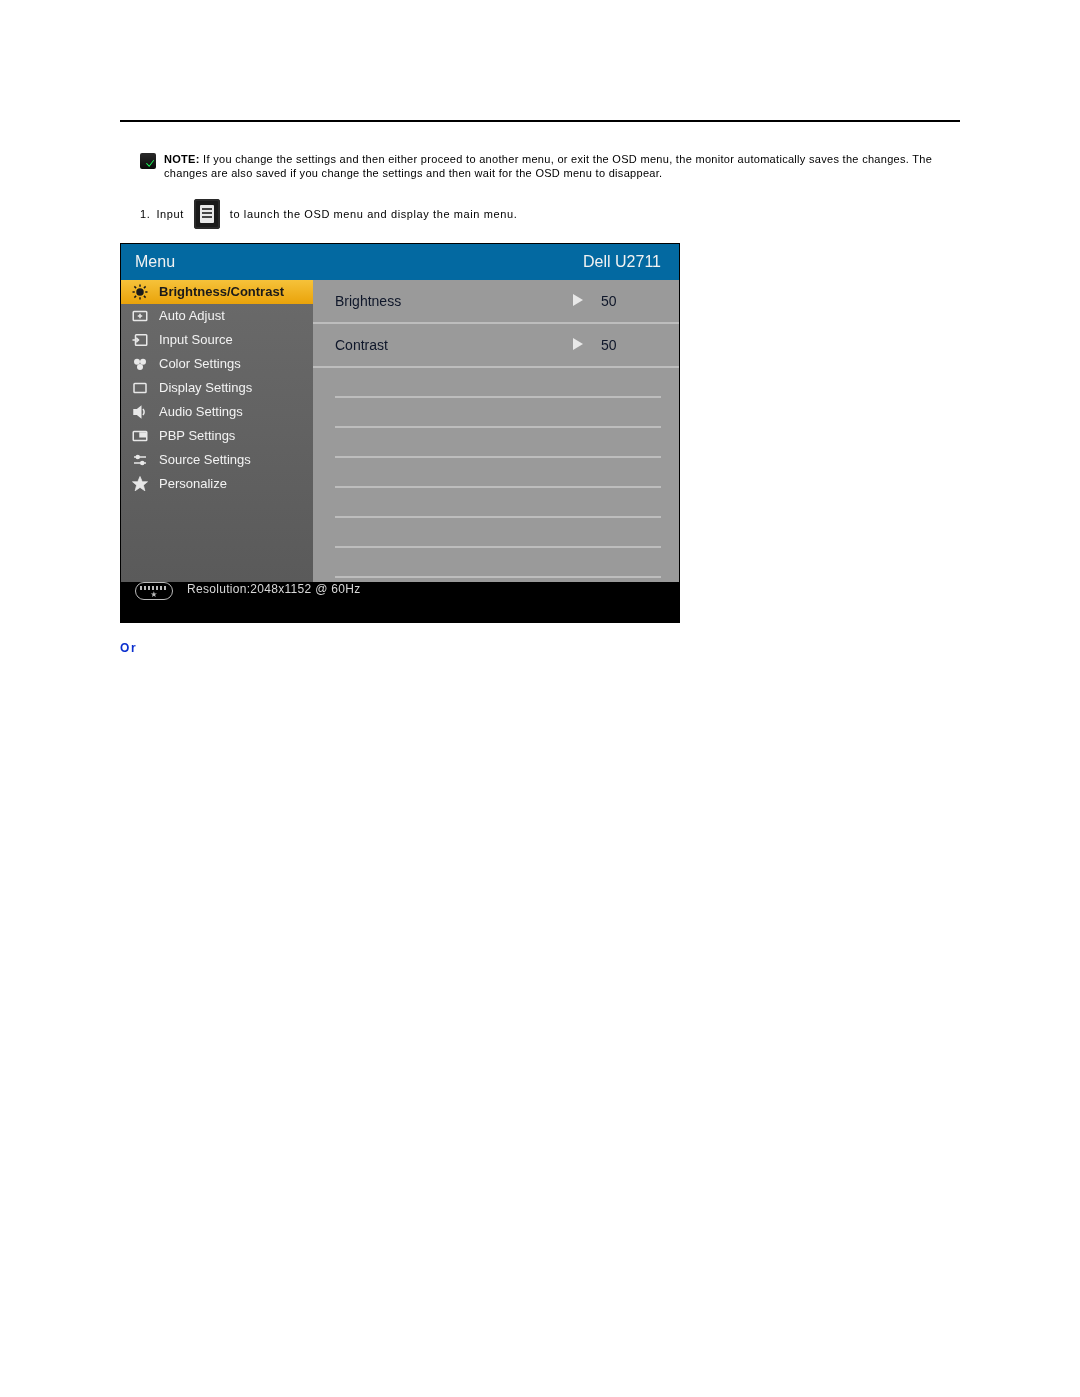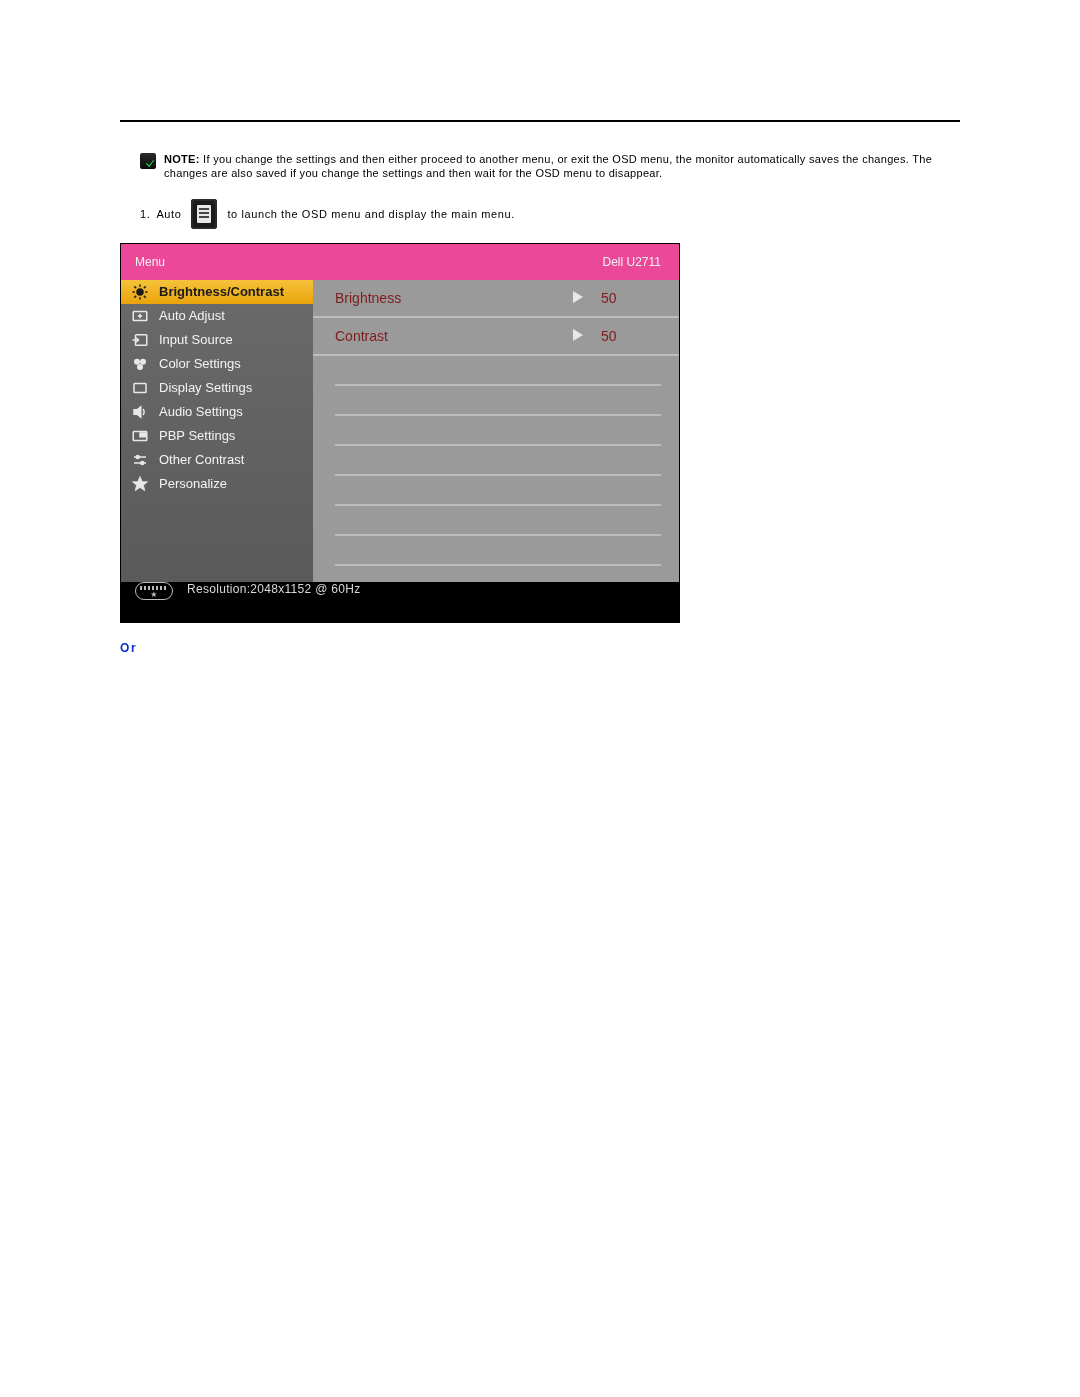--- a/index.html
+++ b/index.html
@@ -99,25 +99,25 @@
   
   .osd {
     width: 560px;
     margin: 6px 0 14px 0;
     border: 1px solid #000;
   }
   .osd-titlebar {
     display: flex;
     align-items: center;
     justify-content: space-between;
-    background: #ec4899;
+    background: #0369a1;
     color: #f2f2f2;
     height: 36px;
     padding: 0 18px 0 14px;
-    font-size: 12px;
+    font-size: 16px;
     font-family: Arial, Helvetica, sans-serif;
   }
   .osd-body {
     display: flex;
     height: 302px;
   }
   .osd-sidebar {
     width: 192px;
     background: linear-gradient(#6a6a6a,#5a5a5a);
   }
@@ -149,23 +149,23 @@
   .osd-right {
     flex: 1;
     background: #9a9a9a;
     position: relative;
     padding-top: 0;
   }
   .osd-row {
     display: grid;
     grid-template-columns: 1fr 28px 60px;
     align-items: center;
-    height: 38px;
+    height: 44px;
     padding: 0 18px 0 22px;
-    color: #7f1d1d;
+    color: #0f172a;
     font-size: 14px;
     font-family: Arial, Helvetica, sans-serif;
     border-bottom: 2px solid #bdbdbd;
   }
   .osd-row .arrow svg { width: 10px; height: 12px; }
   .osd-spacer {
     height: 30px;
     border-bottom: 2px solid #bdbdbd;
     margin: 0 18px 0 22px;
   }
@@ -213,21 +213,21 @@
   <div class="note-row">
     <span class="note-icon"></span>
     <div class="note-text">
       <b>NOTE:</b>
       <span>If you change the settings and then either proceed to another menu, or exit the OSD menu, the monitor automatically saves the changes. The changes are also saved if you change the settings and then wait for the OSD menu to disappear.</span>
     </div>
   </div>
 
   <div class="step-row">
     <span class="step-num">1.</span>
-    <span>Auto</span>
+    <span>Input</span>
     <span class="touch-icon"></span>
     <span>to launch the OSD menu and display the main menu.</span>
   </div>
 
 
   <div class="osd">
     <div class="osd-titlebar">
       <span>Menu</span>
       <span>Dell U2711</span>
     </div>
@@ -315,21 +315,21 @@
 
         <div class="osd-item">
           <span class="ic">
             <svg viewBox="0 0 24 24" fill="none" stroke="#e8e8e8" stroke-width="2">
               <line x1="4" y1="8" x2="20" y2="8"></line>
                 <circle cx="9" cy="8" r="2" fill="#e8e8e8"></circle>
               <line x1="4" y1="16" x2="20" y2="16"></line>
                 <circle cx="15" cy="16" r="2" fill="#e8e8e8"></circle>
             </svg>
           </span>
-          <span>Other Contrast</span>
+          <span>Source Settings</span>
         </div>
 
         <div class="osd-item">
           <span class="ic">
             <svg viewBox="0 0 24 24" fill="#e8e8e8" stroke="none">
               <polygon points="12,2 15,9 22,9 16.5,13.5 18.5,21 12,16.5 5.5,21 7.5,13.5 2,9 9,9"></polygon>
             </svg>
           </span>
           <span>Personalize</span>
         </div>

